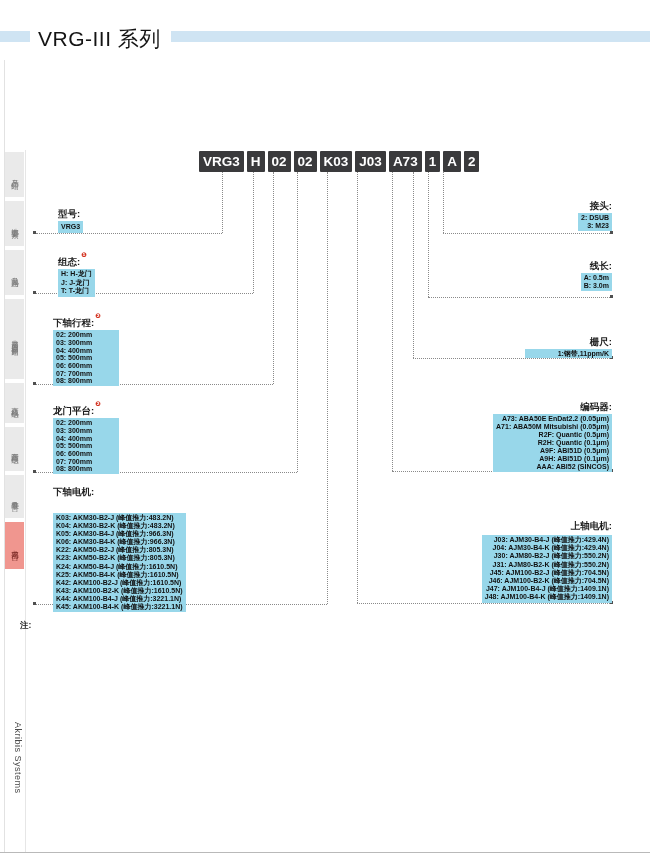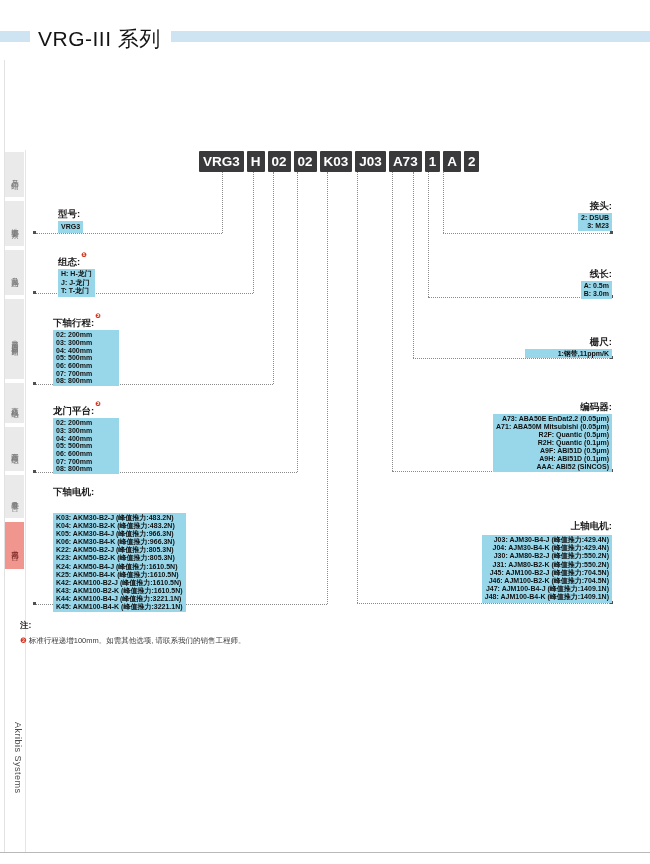--- a/index.html
+++ b/index.html
@@ -200,21 +200,21 @@
   </div>
 
   <div class="group right" style="right:38px;top:200px">
     <div class="glabel"><span>接头:</span></div>
     <div class="optbox" style="line-height:8.2px">
         <div class="opt">2: DSUB</div>
         <div class="opt">3: M23</div>
       </div>
   </div>
 
-  <div class="group right" style="right:38px;top:268px">
+  <div class="group right" style="right:38px;top:260px">
     <div class="glabel"><span>线长:</span></div>
     <div class="optbox" style="line-height:8.2px">
         <div class="opt">A: 0.5m</div>
         <div class="opt">B: 3.0m</div>
       </div>
   </div>
 
   <div class="group right" style="right:38px;top:336px">
     <div class="glabel"><span>栅尺:</span></div>
     <div class="optbox" style="line-height:9px;padding:0 0 0 30px">
@@ -244,16 +244,15 @@
         <div class="opt">J31: AJM80-B2-K (峰值推力:550.2N)</div>
         <div class="opt">J45: AJM100-B2-J (峰值推力:704.5N)</div>
         <div class="opt">J46: AJM100-B2-K (峰值推力:704.5N)</div>
         <div class="opt">J47: AJM100-B4-J (峰值推力:1409.1N)</div>
         <div class="opt">J48: AJM100-B4-K (峰值推力:1409.1N)</div>
       </div>
   </div>
 
   <div class="notes">
     <div class="notes-title">注:</div>
-    <div class="note-line"><span class="nmark">❷</span><span>标准行程递增100mm。如需其他选项, 请联系我们的销售工程师。</span></div>
   </div>
 
 </div>
 
 </body></html>

